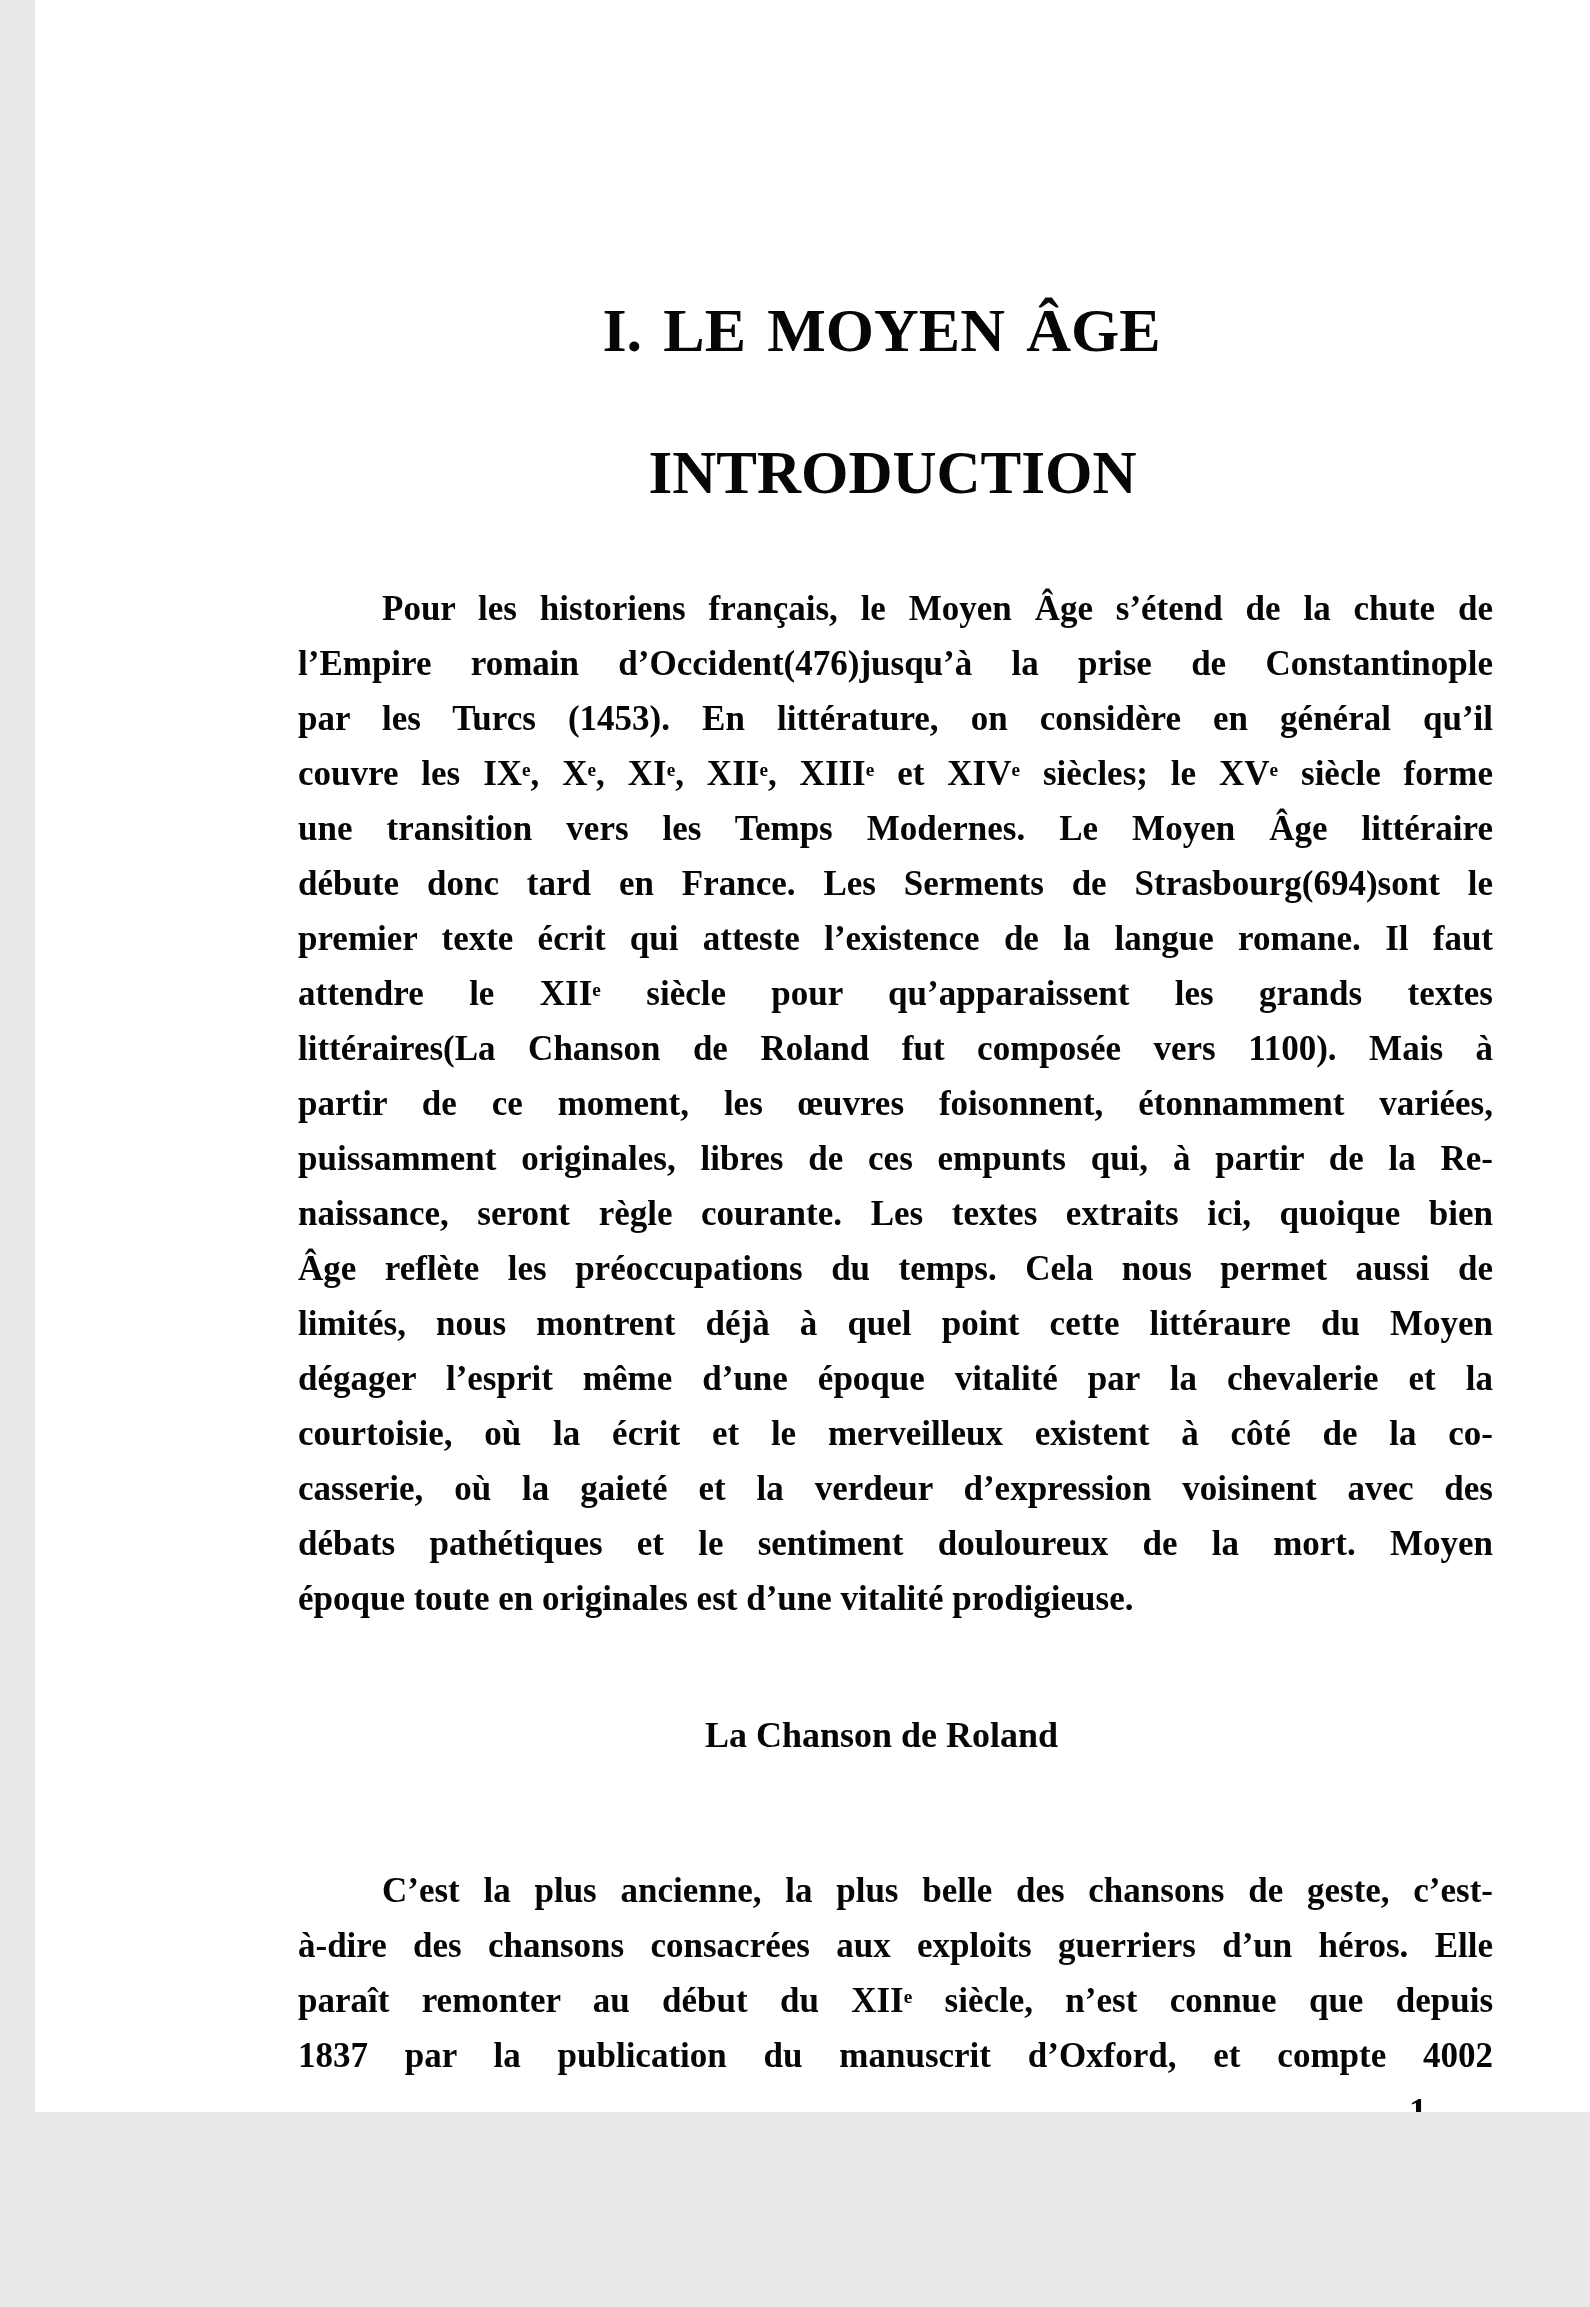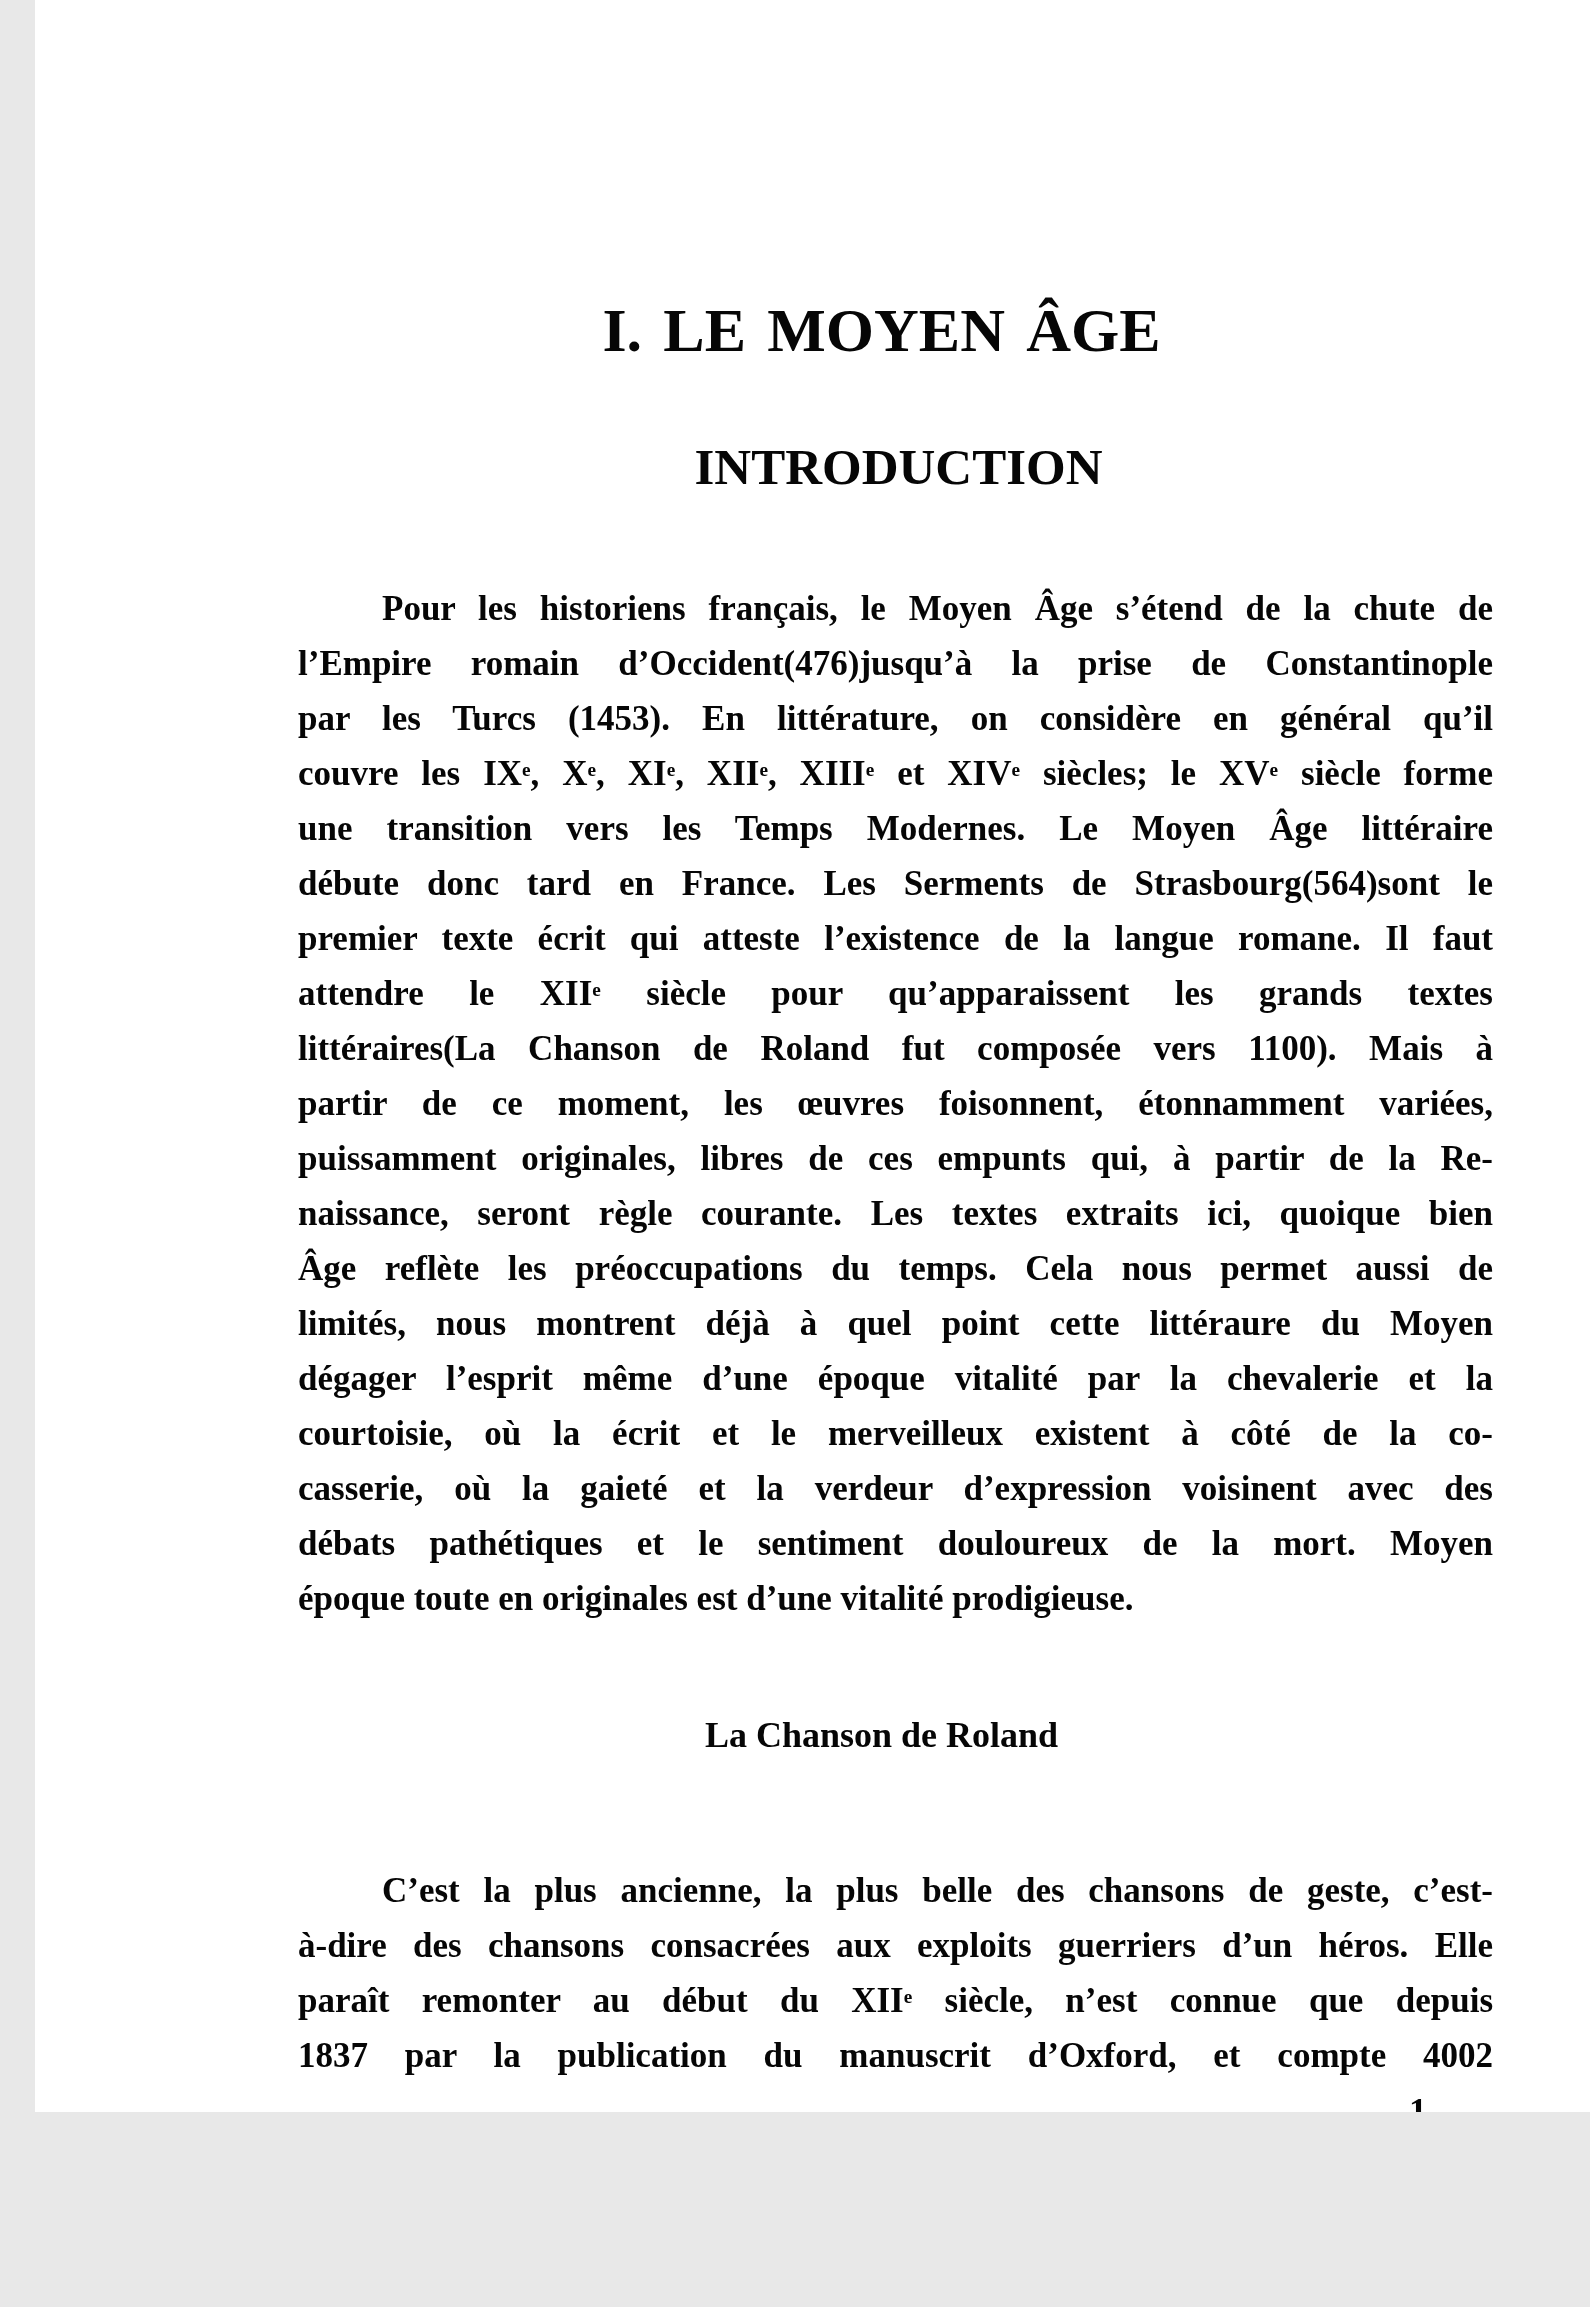--- a/index.html
+++ b/index.html
@@ -21,23 +21,23 @@
     width: 1195px;
     font-size: 62px;
     line-height: 1;
     text-align: center;
     word-spacing: 5.8px;
     white-space: nowrap;
   }
   .subtitle {
     position: absolute;
     top: 442px;
-    left: 266px;
+    left: 260px;
     width: 1195px;
-    font-size: 51px;
+    font-size: 61px;
     line-height: 1;
     text-align: center;
     white-space: nowrap;
   }
   .section-heading {
     position: absolute;
     top: 1717px;
     left: 249px;
     width: 1195px;
     font-size: 36px;
@@ -85,21 +85,21 @@
   <div class="title">I. LE MOYEN ÂGE</div>
 
   <div class="subtitle">INTRODUCTION</div>
 
   <div class="para para-intro">
     <div class="line indent">Pour les historiens français, le Moyen Âge s’étend de la chute de</div>
     <div class="line">l’Empire romain d’Occident(476)jusqu’à la prise de Constantinople</div>
     <div class="line">par les Turcs (1453). En littérature, on considère en général qu’il</div>
     <div class="line">couvre les IX<sup>e</sup>, X<sup>e</sup>, XI<sup>e</sup>, XII<sup>e</sup>, XIII<sup>e</sup> et XIV<sup>e</sup> siècles; le XV<sup>e</sup> siècle forme</div>
     <div class="line">une transition vers les Temps Modernes. Le Moyen Âge littéraire</div>
-    <div class="line">débute donc tard en France. Les Serments de Strasbourg(564)sont le</div>
+    <div class="line">débute donc tard en France. Les Serments de Strasbourg(694)sont le</div>
     <div class="line">premier texte écrit qui atteste l’existence de la langue romane. Il faut</div>
     <div class="line">attendre le XII<sup>e</sup> siècle pour qu’apparaissent les grands textes</div>
     <div class="line">littéraires(La Chanson de Roland fut composée vers 1100). Mais à</div>
     <div class="line">partir de ce moment, les œuvres foisonnent, étonnamment variées,</div>
     <div class="line">puissamment originales, libres de ces empunts qui, à partir de la Re-</div>
     <div class="line">naissance, seront règle courante. Les textes extraits ici, quoique bien</div>
     <div class="line">Âge reflète les préoccupations du temps. Cela nous permet aussi de</div>
     <div class="line">limités, nous montrent déjà à quel point cette littéraure du Moyen</div>
     <div class="line">dégager l’esprit même d’une époque vitalité par la chevalerie et la</div>
     <div class="line">courtoisie, où la écrit et le merveilleux existent à côté de la co-</div>

